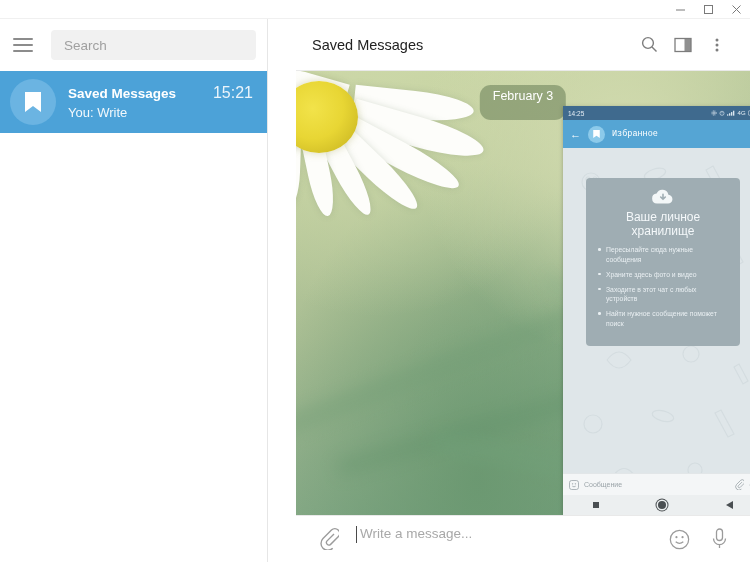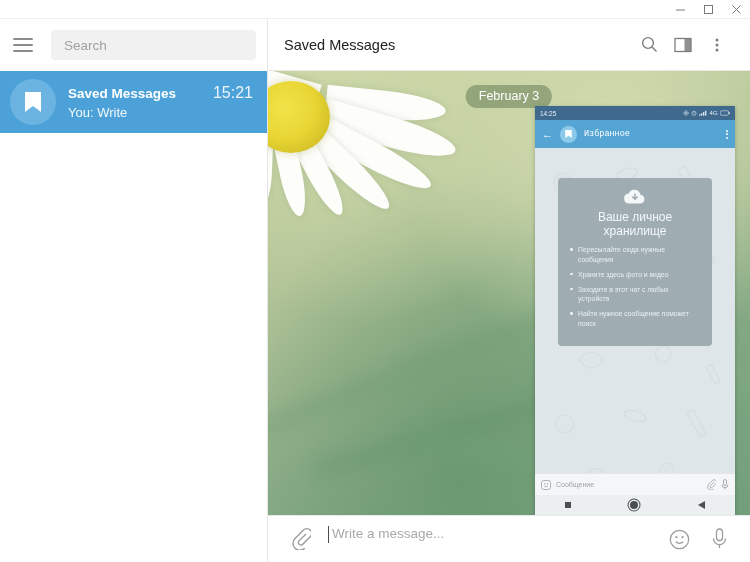--- a/index.html
+++ b/index.html
@@ -17,21 +17,21 @@
     align-items:center; justify-content:flex-end;
     border-bottom:1px solid #f0f0f0; flex:0 0 19px;
   }
   .winbtn {
     width:28px; height:19px; display:flex; align-items:center; justify-content:center;
     color:#7a7a7a;
   }
   .winbtn svg { display:block; }
 
   
-  .body { flex:1; display:flex; min-height:0; }
+  .body { flex:1; display:flex; min-height:0;gap:28px; }
 
   
   .sidebar {
     width:268px; flex:0 0 268px; background:#ffffff;
     border-right:1px solid #e6e6e6; display:flex; flex-direction:column;
   }
   .sidebar-top { height:52px; display:flex; align-items:center; padding:0 11px 0 13px; }
   .hamburger { width:26px; height:26px; display:flex; flex-direction:column;
     justify-content:center; gap:4px; cursor:pointer; }
   .hamburger i { display:block; height:2px; background:#8c8c8c; border-radius:1px; width:20px; }
@@ -87,21 +87,21 @@
   .daisy { position:absolute; left:-38px; top:-6px; width:230px; height:300px; }
   .petal { position:absolute; background:#fdfdfa; border-radius:50% 50% 44% 44%;
     box-shadow:0 0 6px rgba(120,140,110,0.25); }
   .core { position:absolute; left:22px; top:16px; width:78px; height:72px; border-radius:50%;
     background:radial-gradient(circle at 42% 38%, #f2e34a 0%, #e8d634 48%, #d2bf27 78%, #b9a822 100%);
     box-shadow:0 0 8px rgba(150,150,60,.35); z-index:3; }
 
   .date-badge {
     position:absolute; left:50%; top:14px; transform:translateX(-50%);
     background:rgba(115,135,95,0.62); color:#ffffff; font-size:12.5px;
-    padding:4px 13px 5px; border-radius:11px; white-space:nowrap;
+    padding:4px 13px 17px; border-radius:11px; white-space:nowrap;
   }
 
   
   .phone {
     position:absolute; left:267px; top:35px; width:200px; height:409px;
     background:#e7eaec; box-shadow:0 1px 4px rgba(0,0,0,.25); overflow:hidden;
     font-size:7px; display:flex; flex-direction:column;
   }
   .ph-status {
     height:14px; background:#3f6a8e; color:#e6eef5; display:flex; align-items:center;

